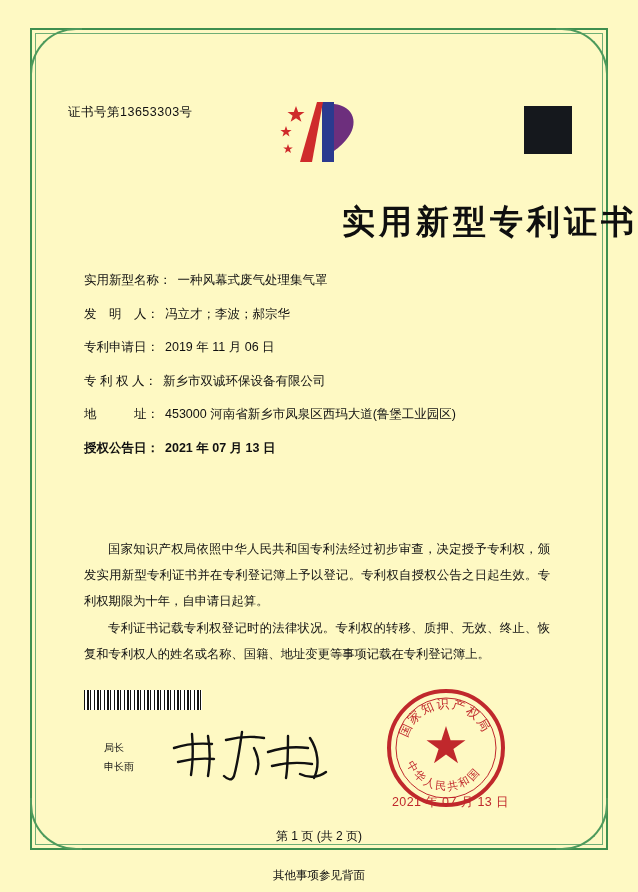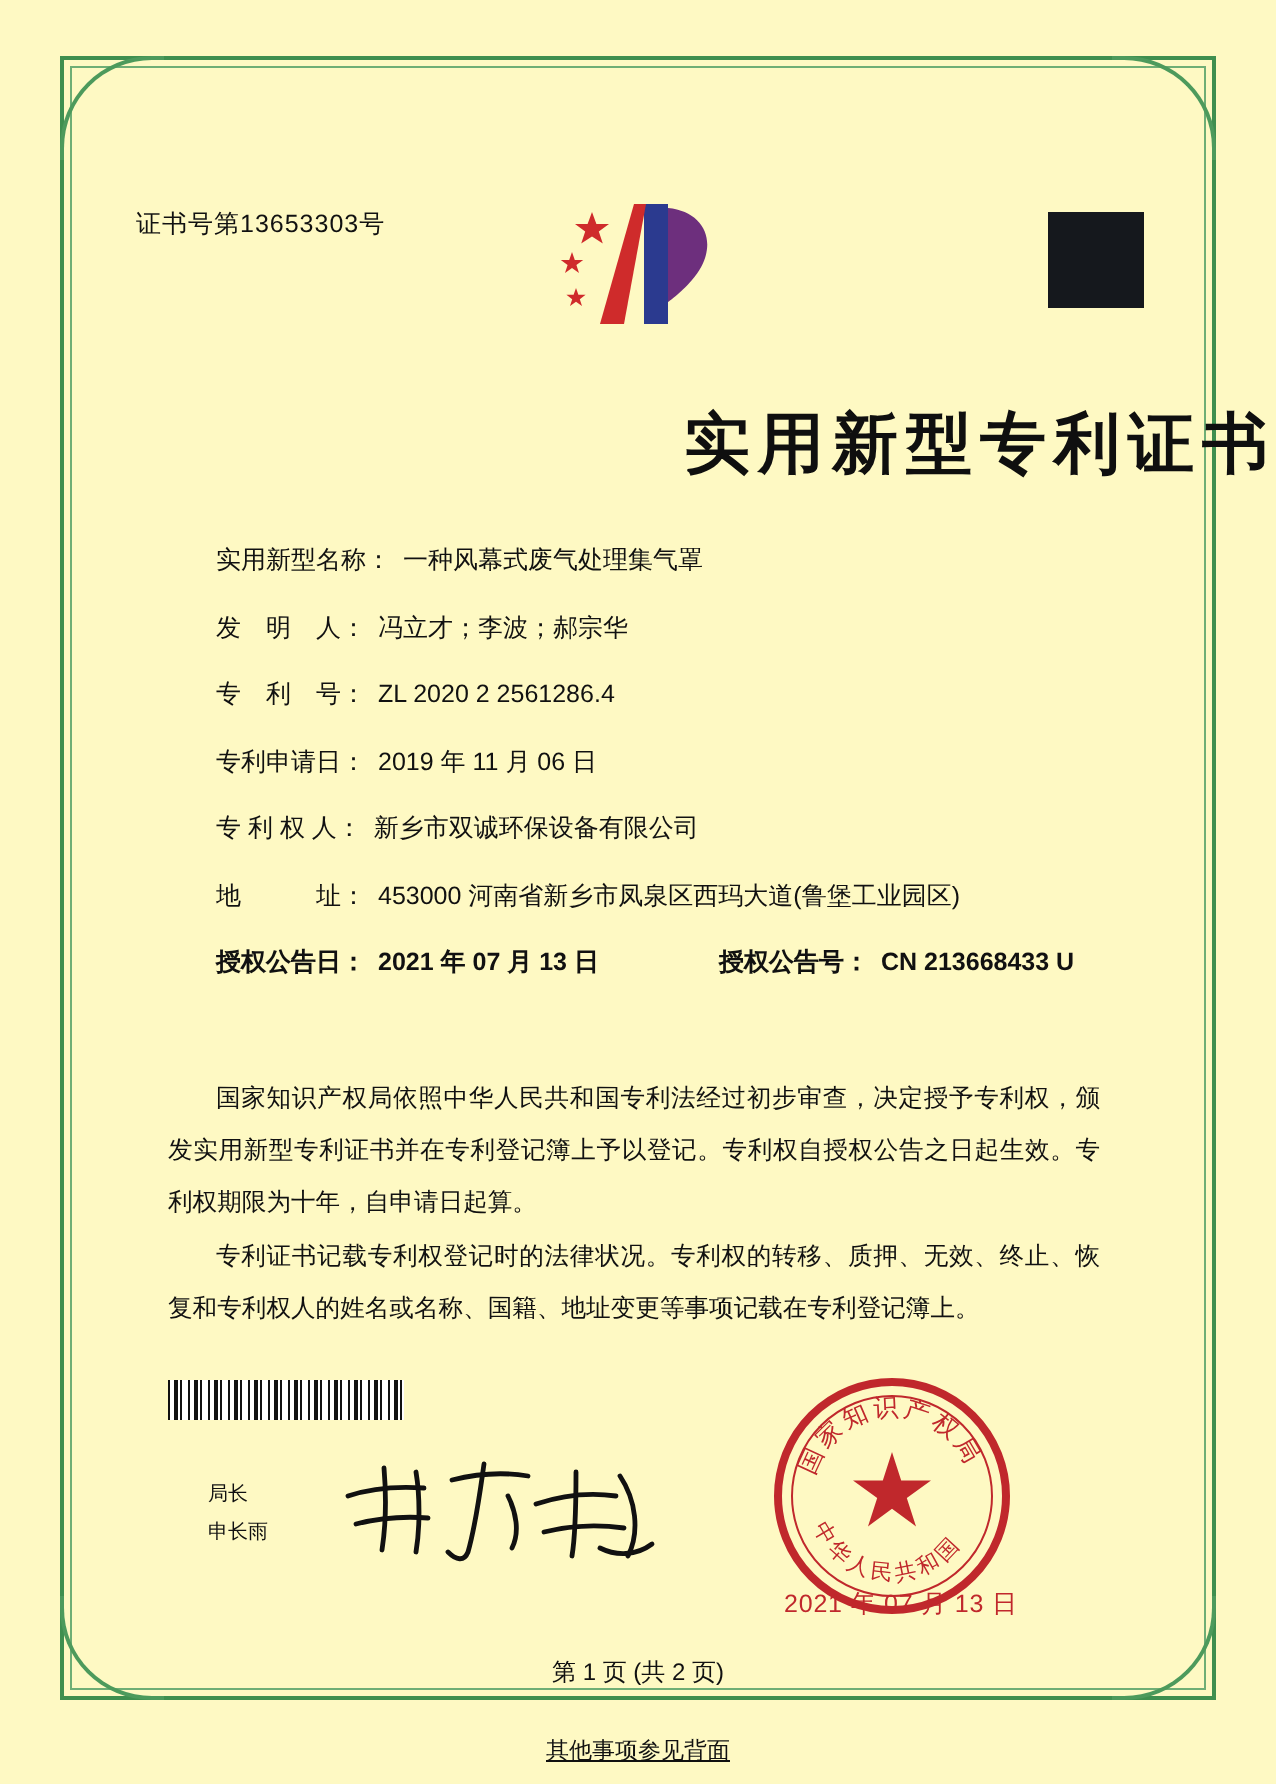--- a/index.html
+++ b/index.html
@@ -81,21 +81,20 @@
     font-weight: bold;
     letter-spacing: 4px;
     color: #0f0f0f;
   }
 
   
   .fields {
     position: absolute;
     left: 84px; top: 272px;
     width: 470px;
-    margin-left: 24px;
   }
   .frow {
     font-size: 12.5px;
     line-height: 17px;
     margin-bottom: 16.5px;
     white-space: nowrap;
     color: #111;
   }
   .flabel { display: inline-block; }
   .fvalue { display: inline-block; margin-left: 6px; }
@@ -167,21 +166,20 @@
     text-align: center;
     font-size: 12px;
     color: #111;
   }
   .outside-note {
     position: absolute;
     left: 0; right: 0; top: 868px;
     text-align: center;
     font-size: 11.5px;
     color: #111;
-    text-decoration: underline;
   }
 </style>
 </head>
 <body>
 
 <div id="certificate">
 
   <div class="border-outer"></div>
   <div class="border-inner"></div>
   <div class="corner tl"></div>
@@ -256,37 +254,31 @@
   <div class="doc-title">实用新型专利证书</div>
 
   <div class="fields">
     <div class="frow">
       <span class="flabel">实用新型名称：</span><span class="fvalue">一种风幕式废气处理集气罩</span>
     </div>
     <div class="frow">
       <span class="flabel">发　明　人：</span><span class="fvalue">冯立才；李波；郝宗华</span>
     </div>
     <div class="frow">
-      <span class="flabel">专　利　号：</span><span class="fvalue">ZL 2020 2 2561286.4</span>
-    </div>
-    <div class="frow">
       <span class="flabel">专利申请日：</span><span class="fvalue">2019 年 11 月 06 日</span>
     </div>
     <div class="frow">
       <span class="flabel">专 利 权 人：</span><span class="fvalue">新乡市双诚环保设备有限公司</span>
     </div>
     <div class="frow">
       <span class="flabel">地　　　址：</span><span class="fvalue">453000 河南省新乡市凤泉区西玛大道(鲁堡工业园区)</span>
     </div>
     <div class="frow two-col">
       <span class="col-a">
         <span class="flabel">授权公告日：</span><span class="fvalue">2021 年 07 月 13 日</span>
-      </span>
-      <span class="col-b">
-        <span class="flabel">授权公告号：</span><span class="fvalue">CN 213668433 U</span>
       </span>
     </div>
   </div>
 
   <div class="paragraphs">
     <p>国家知识产权局依照中华人民共和国专利法经过初步审查，决定授予专利权，颁发实用新型专利证书并在专利登记簿上予以登记。专利权自授权公告之日起生效。专利权期限为十年，自申请日起算。</p>
     <p>专利证书记载专利权登记时的法律状况。专利权的转移、质押、无效、终止、恢复和专利权人的姓名或名称、国籍、地址变更等事项记载在专利登记簿上。</p>
   </div>
 
   <div class="barcode"></div>

